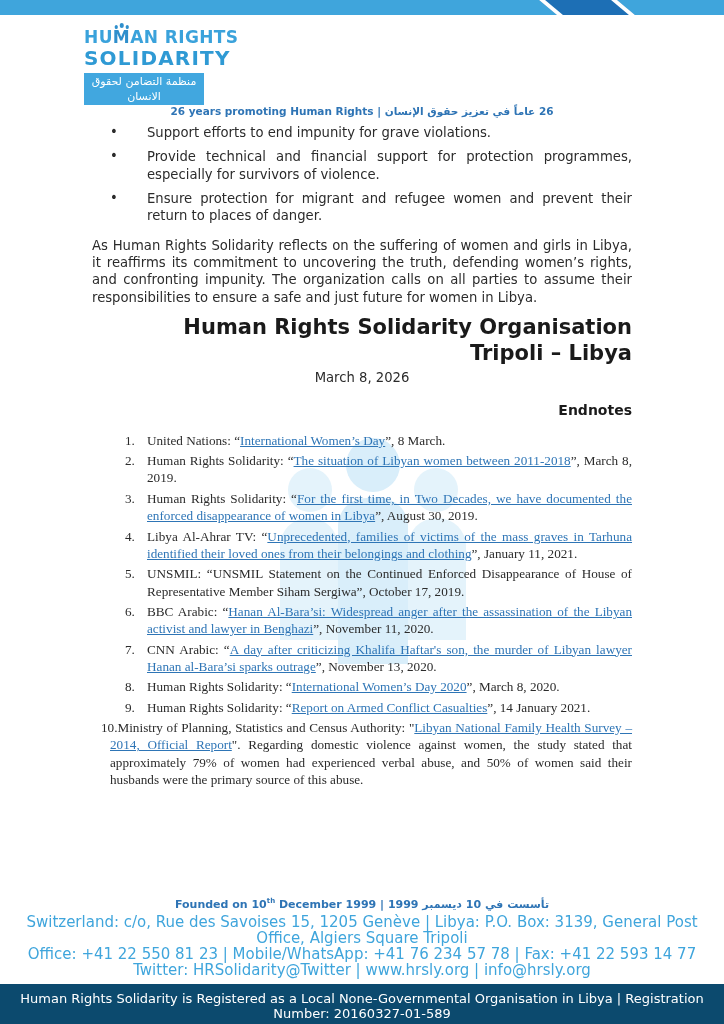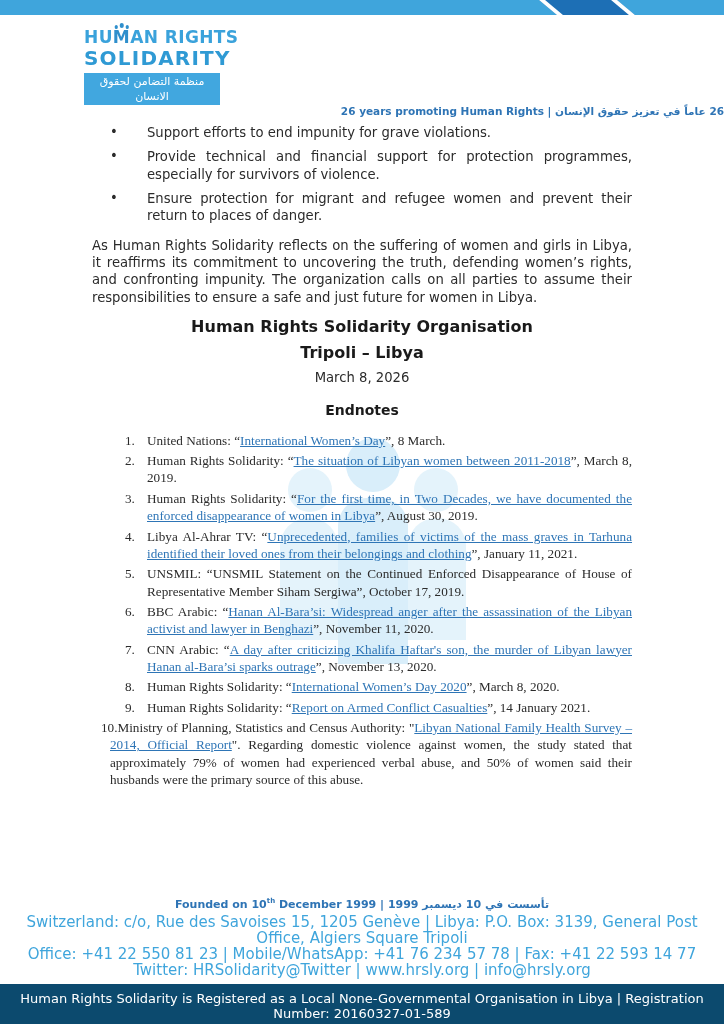--- a/index.html
+++ b/index.html
@@ -15,44 +15,44 @@
   }
   
   .logo{position:absolute;left:84px;top:29px;z-index:2;}
   .logo-line1{font-size:17px;font-weight:bold;color:#3aa2db;letter-spacing:.4px;line-height:1;}
   .logo-m{position:relative;display:inline-block;color:#2f8fcc;}
   .logo-dots{position:absolute;top:-6px;left:50%;transform:translateX(-50%);display:flex;align-items:flex-end;gap:1.5px;}
   .logo-dots i{display:block;width:3.5px;height:3.5px;border-radius:50%;background:#2f8fcc;}
   .logo-dots i.mid{width:4.5px;height:4.5px;margin-bottom:1px;}
   .logo-line2{font-size:20px;font-weight:bold;color:#2f9ad4;letter-spacing:1.2px;line-height:1.05;margin-top:2px;}
   .logo-ar{margin-top:4px;background:#41a7df;color:#fff;font-size:11px;line-height:15px;
-    text-align:center;padding:1px 4px;width:136px;box-sizing:border-box;}
+    text-align:center;padding:1px 4px;width:120px;box-sizing:border-box;}
   
-  .tagline{position:absolute;top:105px;left:0;right:0;text-align:right;
+  .tagline{position:absolute;top:105px;left:0;right:0;text-align:center;
     font-size:10.5px;font-weight:bold;color:#2e74b5;z-index:2;}
   
   .watermark{position:absolute;top:438px;left:278px;width:190px;height:226px;z-index:0;}
   .wm-head,.wm-body{position:absolute;}
   .wm-head{border-radius:50%;}
   .wm-body{border-radius:28px 28px 0 0;}
   .wm-c-head{left:68px;top:0;width:54px;height:54px;background:#d9eefa;}
   .wm-c-body{left:60px;top:60px;width:70px;height:166px;background:#d9eefa;}
   .wm-l-head{left:10px;top:30px;width:44px;height:44px;background:#e4f3fb;}
   .wm-l-body{left:2px;top:80px;width:58px;height:122px;background:#e4f3fb;}
   .wm-r-head{left:136px;top:30px;width:44px;height:44px;background:#e4f3fb;}
   .wm-r-body{left:130px;top:80px;width:58px;height:122px;background:#e4f3fb;}
   
   .content{position:absolute;top:124px;left:92px;width:540px;z-index:1;
     font-size:13.2px;line-height:17.35px;text-align:justify;}
   .bullet-item{position:relative;padding-left:55px;margin-bottom:7px;}
   .bullet-dot{position:absolute;left:18px;top:-1px;}
   .para{margin-top:12px;}
-  .doc-title{margin-top:8px;text-align:center;font-size:16px;line-height:26px;font-weight:bold;color:#1a1a1a;}
+  .doc-title{margin-top:8px;text-align:right;font-size:21px;line-height:26px;font-weight:bold;color:#1a1a1a;}
   .doc-date{text-align:center;font-size:13.2px;margin-top:3px;}
-  .endnotes-heading{font-weight:bold;font-size:14px;margin-top:16px;text-align:center;color:#1a1a1a;}
+  .endnotes-heading{font-weight:bold;font-size:14px;margin-top:16px;text-align:right;color:#1a1a1a;}
   .endnotes{margin-top:12px;}
   .endnote{padding-left:55px;margin-bottom:3px;font-family:Liberation Serif, serif;}
   .endnote .num{display:inline-block;width:22px;margin-left:-22px;}
   .endnote.num10{padding-left:18px;text-indent:-9px;}
   .endnote.num10 .num{display:inline;width:auto;margin-left:0;}
   a.doc-link{color:#2e75b6;text-decoration:underline;cursor:pointer;}
   
   .footer{position:absolute;left:0;right:0;bottom:46px;text-align:center;z-index:1;}
   .founded{font-size:11px;font-weight:bold;color:#2e74b5;margin-bottom:3px;}
   .founded sup{font-size:7px;}

